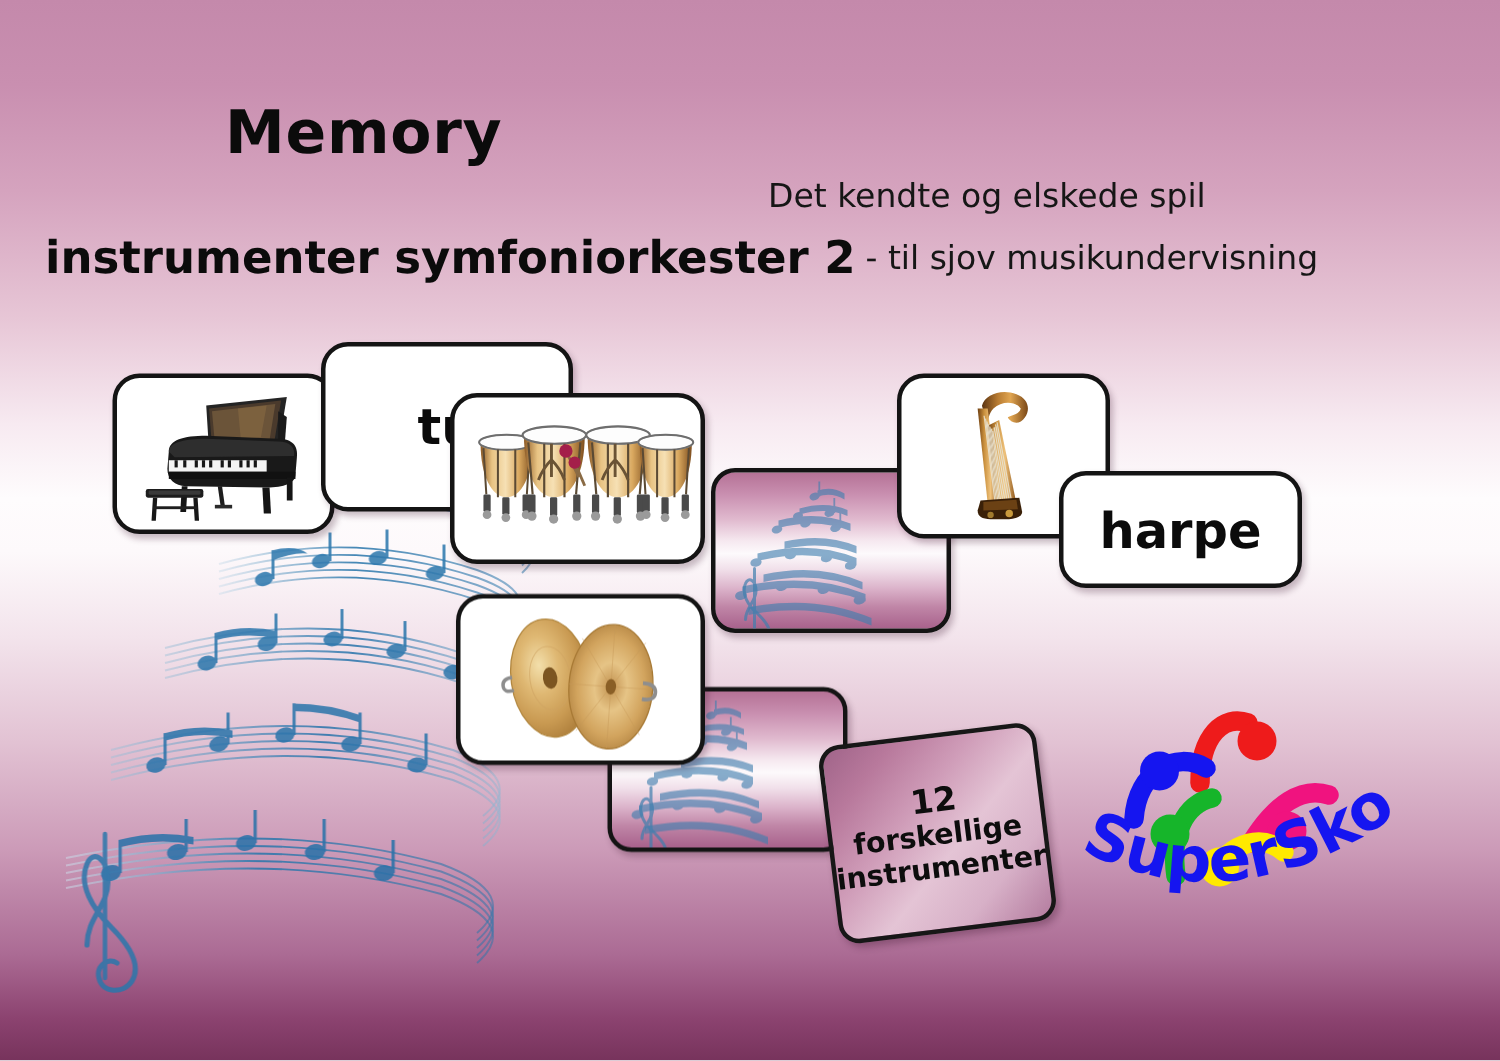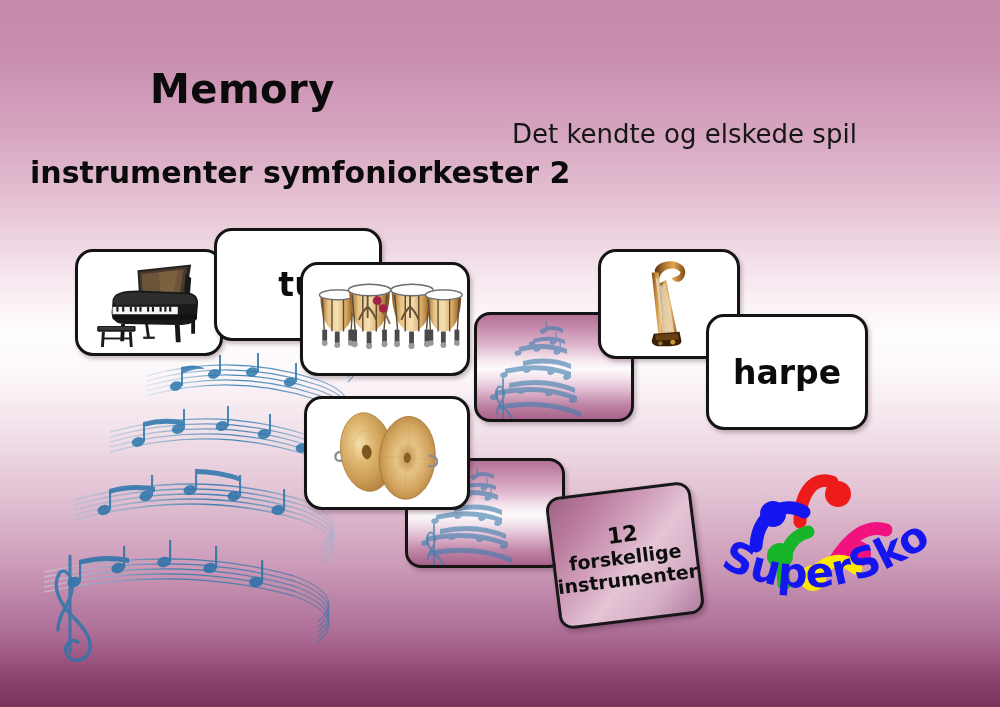--- a/index.html
+++ b/index.html
@@ -65,21 +65,21 @@
     font-family: "DejaVu Sans", sans-serif;
     font-weight: 700;
     font-size: 30px;
     color: #0b0b0b;
     white-space: nowrap;
   }
   .tagline {
     position: absolute;
     font-family: "DejaVu Sans", sans-serif;
     font-weight: 400;
-    font-size: 26px;
+    font-size: 22px;
     color: #161616;
     white-space: nowrap;
   }
   .tagline-1 { left: 512px; top: 119px; }
   .tagline-2 { left: 577px; top: 160px; }
 
   
   .card {
     position: absolute;
     border: 3px solid #141414;
@@ -308,20 +308,21 @@
                  C 64 363, 50 362, 48 352
                  C 46 344, 54 338, 60 342"></path>
         <path d="M52 256 C 52 300, 52 330, 52 352" stroke-width="3"></path>
       </g>
     </svg>
   </div>
 
   <div class="title-main">Memory</div>
   <div class="title-sub">instrumenter symfoniorkester 2</div>
   <div class="tagline tagline-1">Det kendte og elskede spil</div>
+  <div class="tagline tagline-2">- til sjov musikundervisning</div>
 
   <div class="card card-back" style="left:474px; top:312px; width:160px; height:110px; z-index:2;">
     <svg viewBox="0 0 160 110" width="160" height="110" aria-hidden="true">
       <g fill="#3f7fae" opacity=".62">
         <g transform="translate(52,8)">
           <path d="M16 4 q10 -3 18 2 l0 4 q-8 -5 -18 -2 z"></path>
           <ellipse cx="14" cy="8" rx="3.4" ry="2.5" transform="rotate(-18 14 8)"></ellipse>
           <rect x="16.6" y="-2" width="1.2" height="10"></rect>
           <path d="M4 16 q18 -5 32 1 l0 4 q-14 -6 -32 -1 z"></path>
           <ellipse cx="3" cy="21" rx="3.4" ry="2.5" transform="rotate(-18 3 21)"></ellipse>
@@ -561,21 +562,21 @@
         <line x1="66.5" y1="31.5" x2="76.5" y2="86"></line>
       </g>
 
       <path d="M55 86 L82 84 L84 94 C84 97, 80 99, 72 99 L62 99 C56 99, 53 97, 53 93 Z" fill="#3a2008"></path>
       <path d="M57 87 L80 85.5 L81 92 L57 93 Z" fill="#6b4114"></path>
       <circle cx="75" cy="95" r="2.6" fill="#c99a3d"></circle>
       <circle cx="62" cy="96" r="2.2" fill="#a07a2e"></circle>
     </svg>
   </div>
 
-  <div class="card card-word" style="left:706px; top:314px; width:162px; height:116px; z-index:7;">
+  <div class="card card-word" style="left:706px; top:314px; width:162px; height:78px; z-index:7;">
     <span class="word">harpe</span>
   </div>
 
   <div class="card card-pic" style="left:304px; top:396px; width:166px; height:114px; z-index:5;">
     <svg viewBox="0 0 166 114" width="166" height="114" aria-hidden="true">
       <defs>
         <radialGradient id="cymA" cx="38%" cy="38%" r="70%">
           <stop offset="0%" stop-color="#f3dfab"></stop>
           <stop offset="35%" stop-color="#dfb873"></stop>
           <stop offset="70%" stop-color="#c99a52"></stop>

